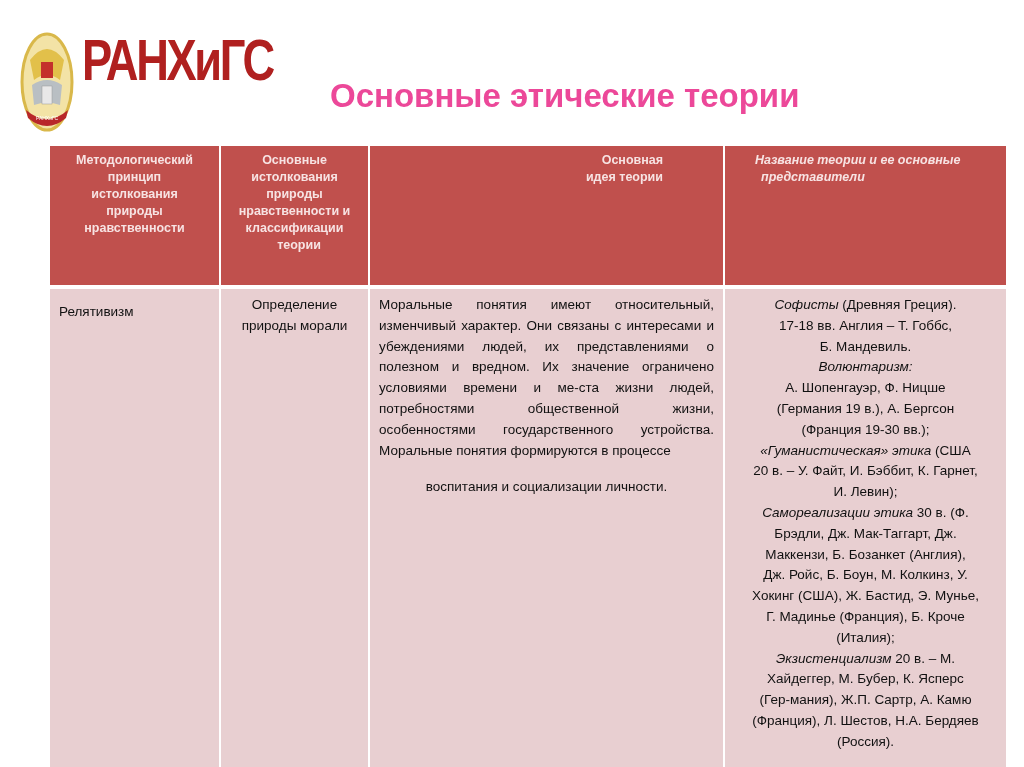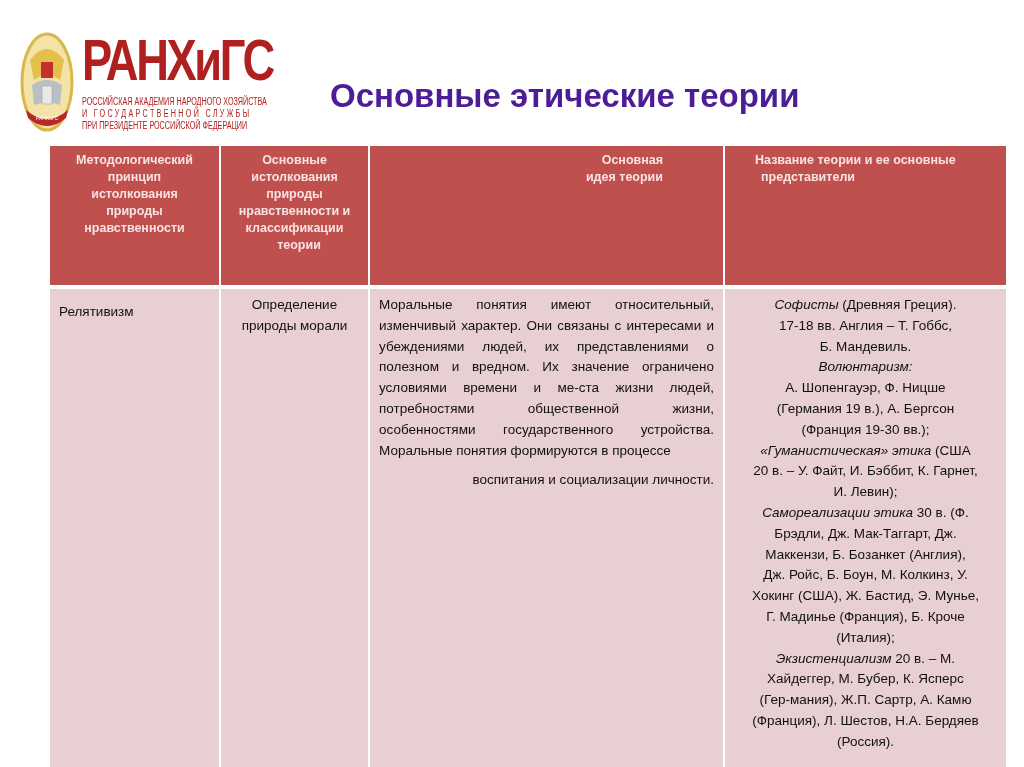--- a/index.html
+++ b/index.html
@@ -62,21 +62,21 @@
       letter-spacing: 3.2px;
     }
     .page-title {
       position: absolute;
       left: 330px;
       top: 76px;
       font-family: "Liberation Sans", sans-serif;
       font-weight: bold;
       font-size: 33px;
       line-height: 40px;
-      color: #4c1d95;
+      color: #ec4899;
       white-space: nowrap;
     }
     table.theories {
       position: absolute;
       left: 50px;
       top: 146px;
       width: 956px;
       border-collapse: separate;
       border-spacing: 0;
       table-layout: fixed;
@@ -91,20 +91,21 @@
       font-weight: bold;
       font-size: 12.5px;
       line-height: 17px;
       height: 133px;
       padding: 6px 8px 0 8px;
       border-right: 2px solid #ffffff;
       border-bottom: 4px solid #ffffff;
     }
     table.theories th:last-child {
       border-right: none;
+      font-style: italic;
     }
     table.theories td {
       background: #e8cfd1;
       color: #111111;
       font-size: 13.5px;
       line-height: 20.8px;
       height: 468px;
       padding: 6px 9px 0 9px;
       border-right: 2px solid #ffffff;
     }
@@ -113,44 +114,39 @@
     }
     .h-left { text-align: center; }
     .h-2 { text-align: center; }
     .h-3 { text-align: right; padding-right: 60px !important; }
     .h-4 { text-align: left; padding-left: 30px !important; }
     .h-4 .l2 { padding-left: 6px; }
     .h-2 .l6 { text-align: center; padding-left: 9px; }
     .c-principle { padding-top: 13px !important; }
     .c-criterion { text-align: center; }
     .c-idea { text-align: justify; }
-    .c-idea .last { display: block; text-align: right; margin-top: 9px; }
+    .c-idea .last { display: block; text-align: center; margin-top: 16px; }
     .c-theory { text-align: center; }
     .line { display: block; }
     em { font-style: italic; }
   </style>
 </head>
 <body>
 
 <div class="logo">
   <svg class="emblem" viewBox="0 0 54 104">
     <ellipse cx="27" cy="52" rx="25" ry="48" fill="#f3e3a6" stroke="#d9b84a" stroke-width="3"></ellipse>
     <path d="M10 30 Q27 8 44 30 L40 50 Q27 40 14 50 Z" fill="#e2c04a"></path>
     <rect x="21" y="32" width="12" height="16" fill="#c4302b"></rect>
     <path d="M12 55 Q27 45 42 55 L40 75 Q27 70 14 75 Z" fill="#b9bfc3"></path>
     <rect x="22" y="56" width="10" height="18" fill="#e8e8e8" stroke="#999" stroke-width="0.5"></rect>
     <path d="M6 80 Q27 98 48 80 L46 88 Q27 104 8 88 Z" fill="#b8272a"></path>
     <text x="27" y="90" font-size="5" fill="#fff" text-anchor="middle" font-family="Liberation Sans, sans-serif">РАНХиГС</text>
   </svg>
   <div class="logo-mark">РАНХиГС</div>
-  <div class="logo-sub">
-    <div>Российская академия народного хозяйства</div>
-    <div class="spaced">и государственной службы</div>
-    <div>при Президенте Российской Федерации</div>
-  </div>
 </div>
 
 <h1 class="page-title" style="margin:0;">Основные этические теории</h1>
 
 <table class="theories">
   <colgroup>
     <col style="width:171px">
     <col style="width:149px">
     <col style="width:355px">
     <col style="width:281px">

